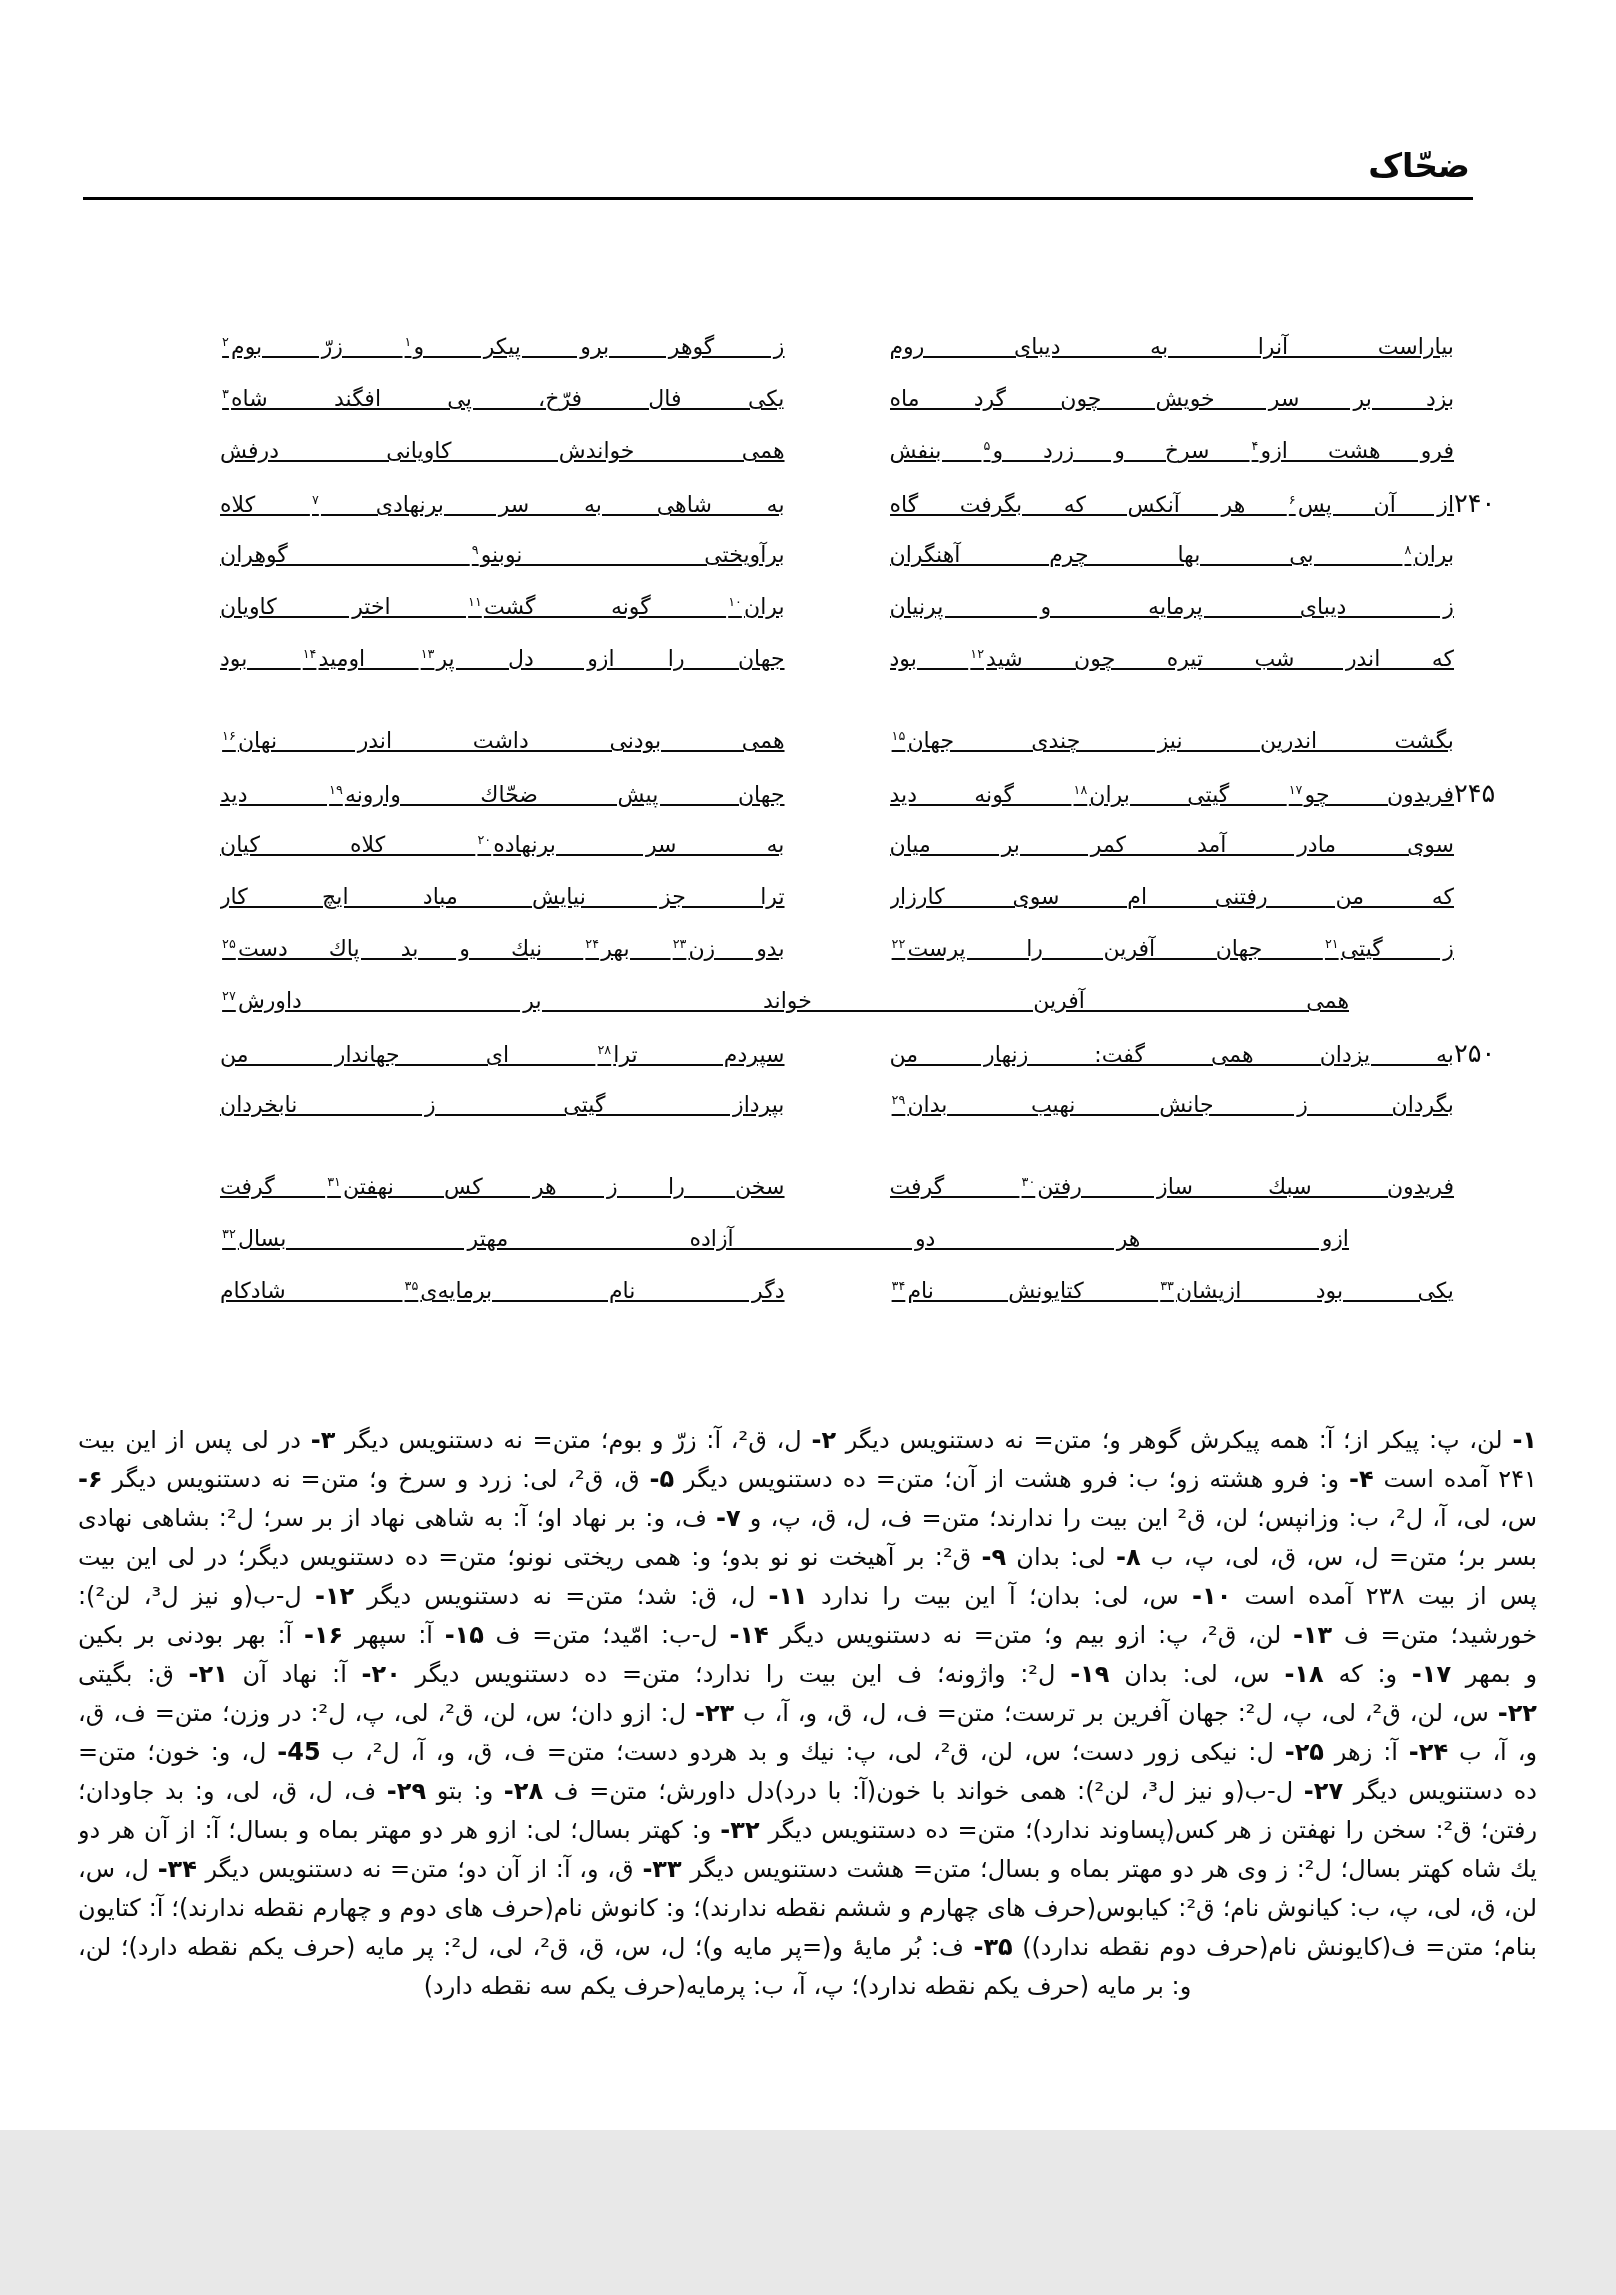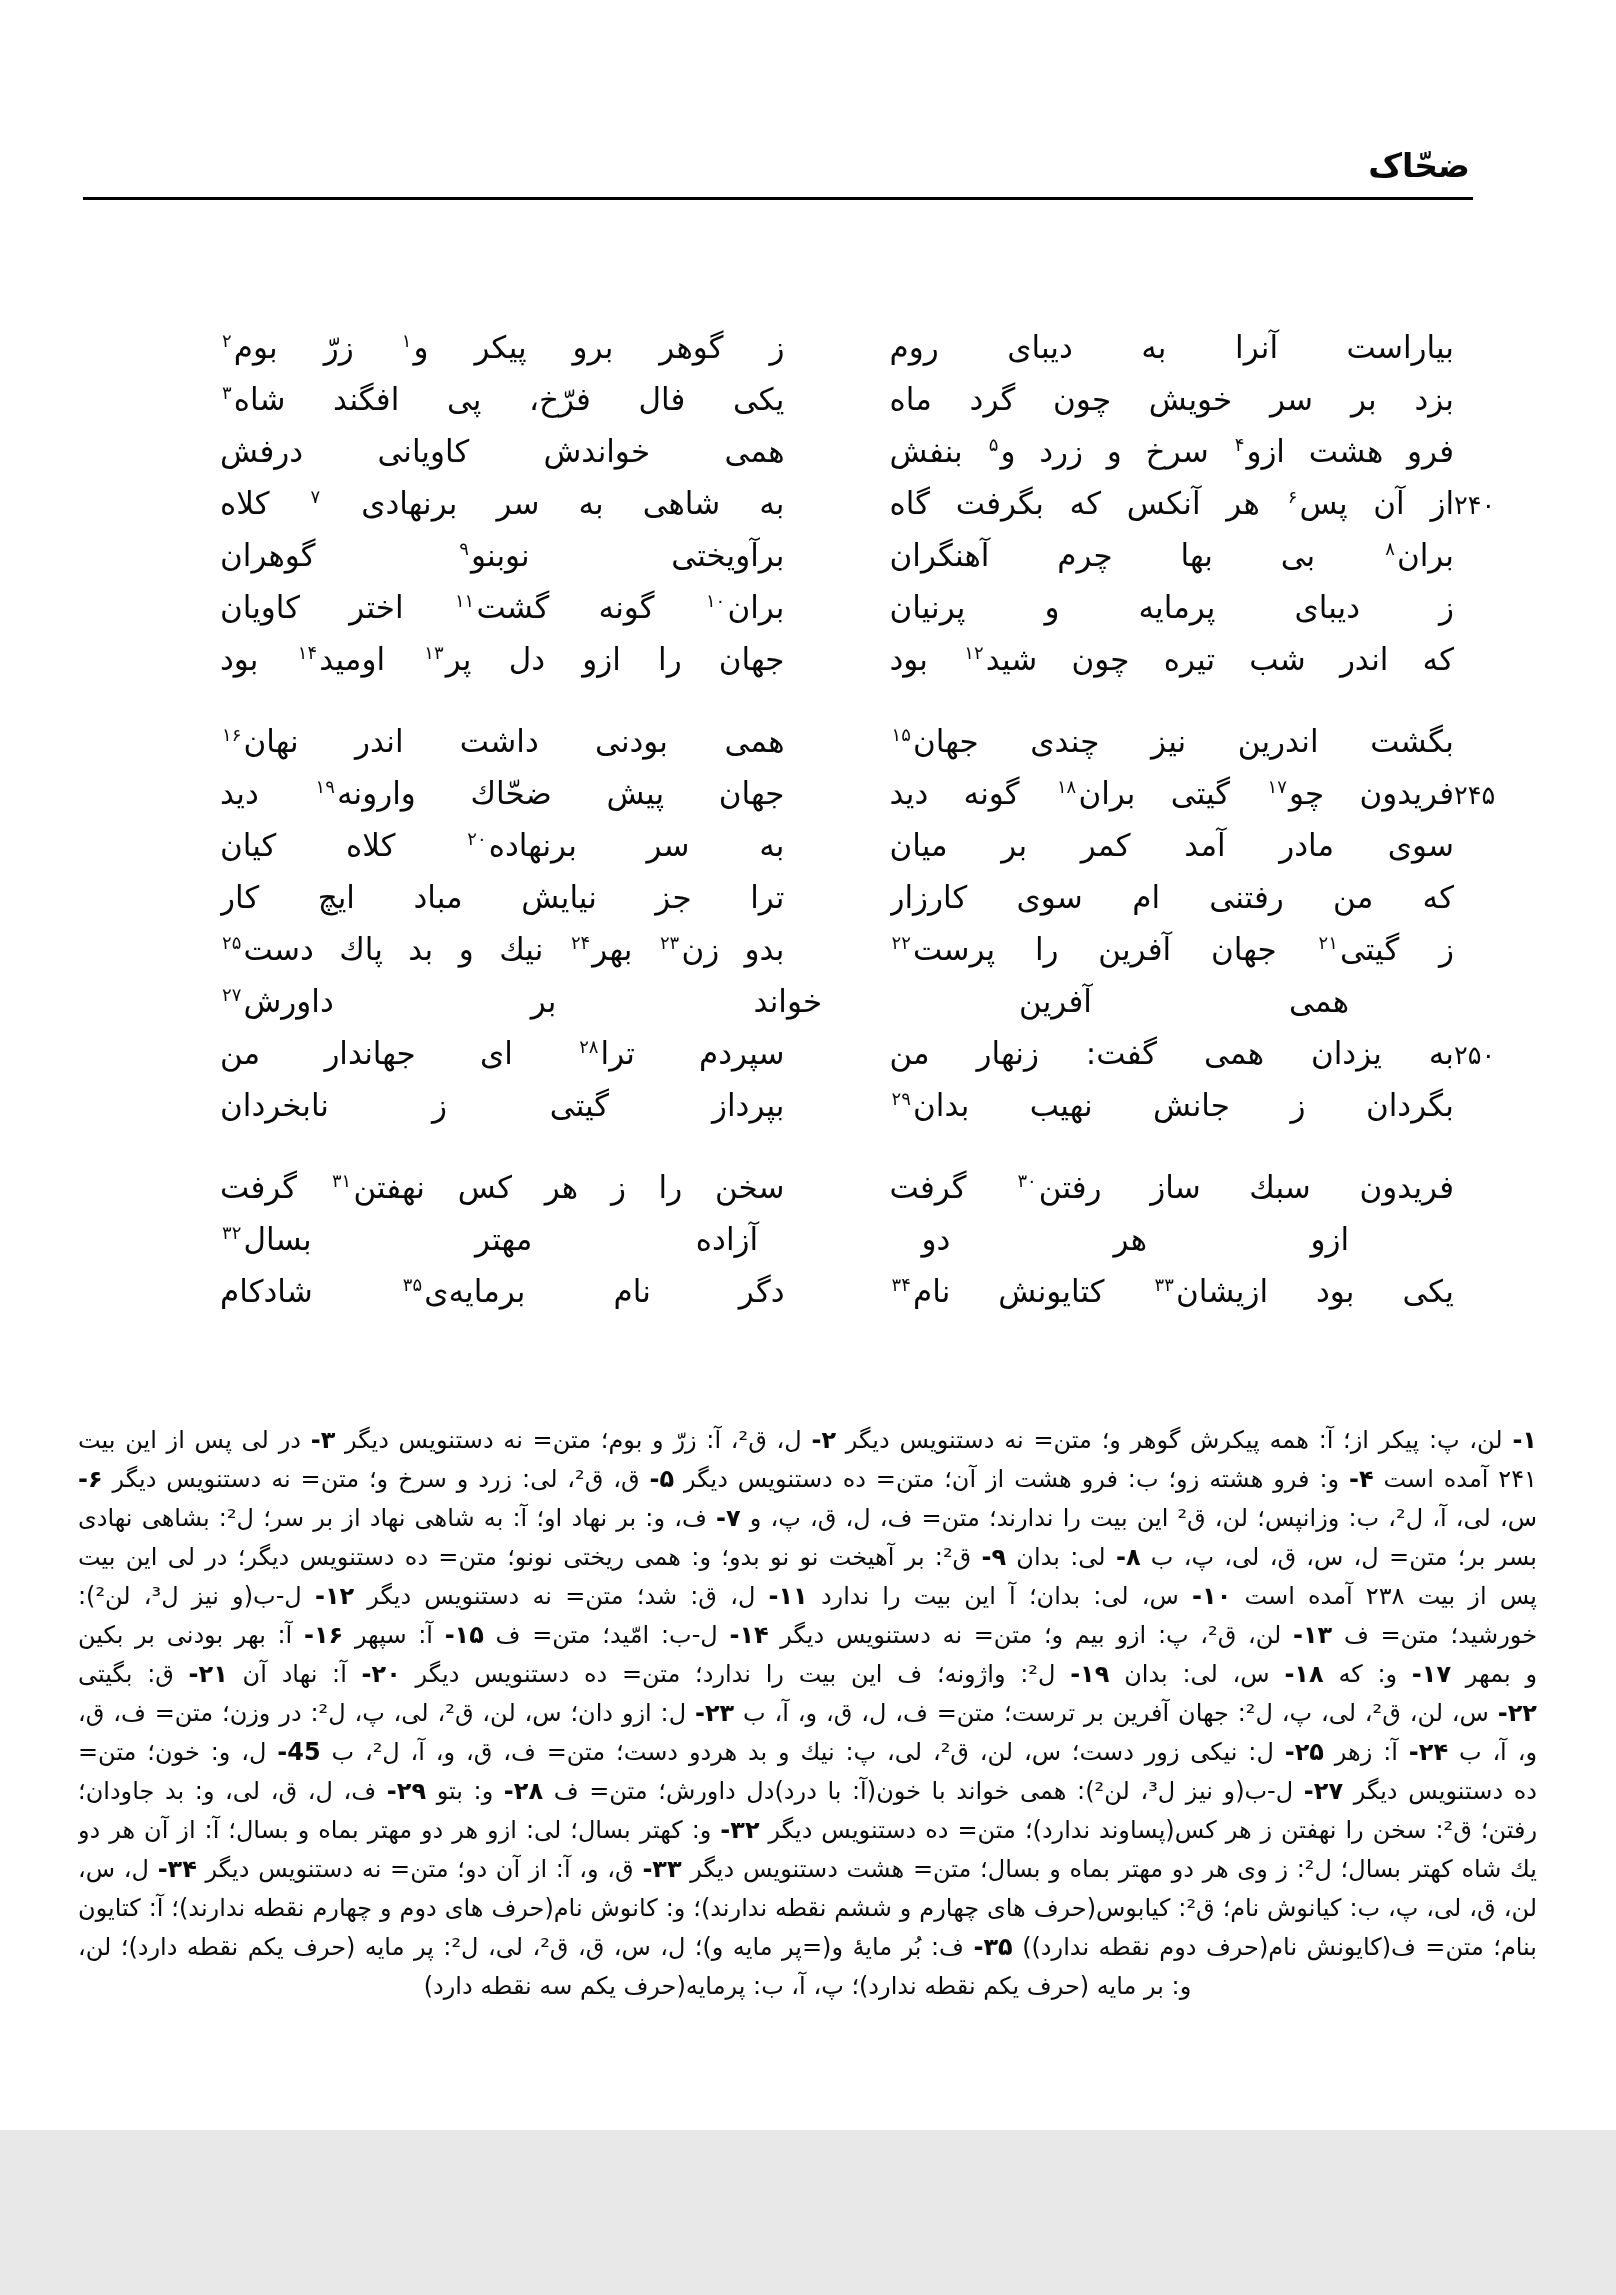--- a/index.html
+++ b/index.html
@@ -28,26 +28,27 @@
     display:flex;align-items:baseline;
     height:52px;line-height:52px;
   }
   .verse-num{
     flex:0 0 77px;
     font-size:25.6px;text-align:left;
     line-height:52px;
   }
   .hemistich{
     flex:1 1 0;
-    font-size:31px;
+    font-size:22px;
     line-height:52px;
     text-align:justify;
     text-align-last:justify;
     overflow:hidden;
     white-space:normal;
+    text-decoration:underline;
   }
   .gutter{flex:0 0 105px;}
   .hemistich sup{
     font-size:58%;
     line-height:0;
     vertical-align:super;
     padding:0 2.1px;
   }
   
   .footnotes{

